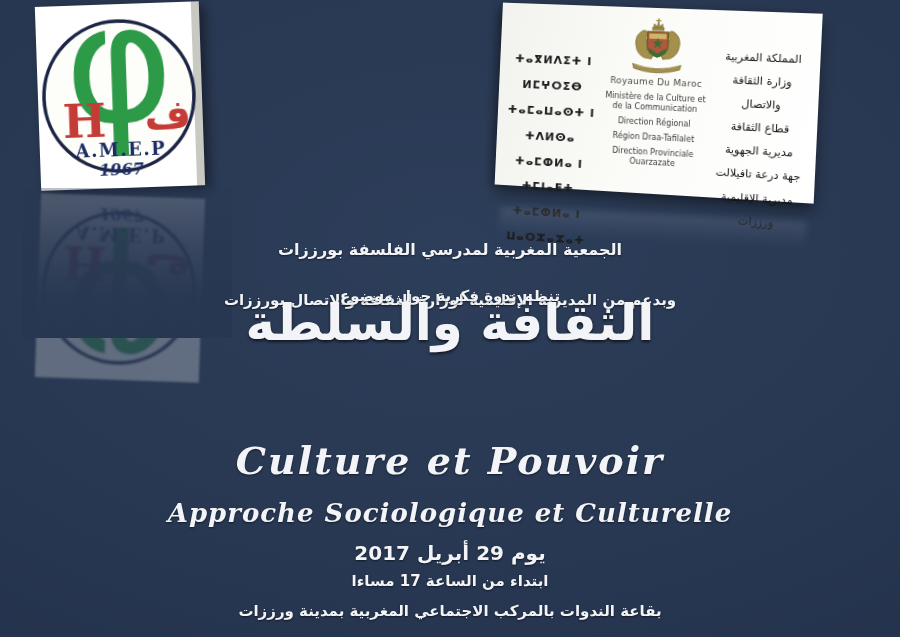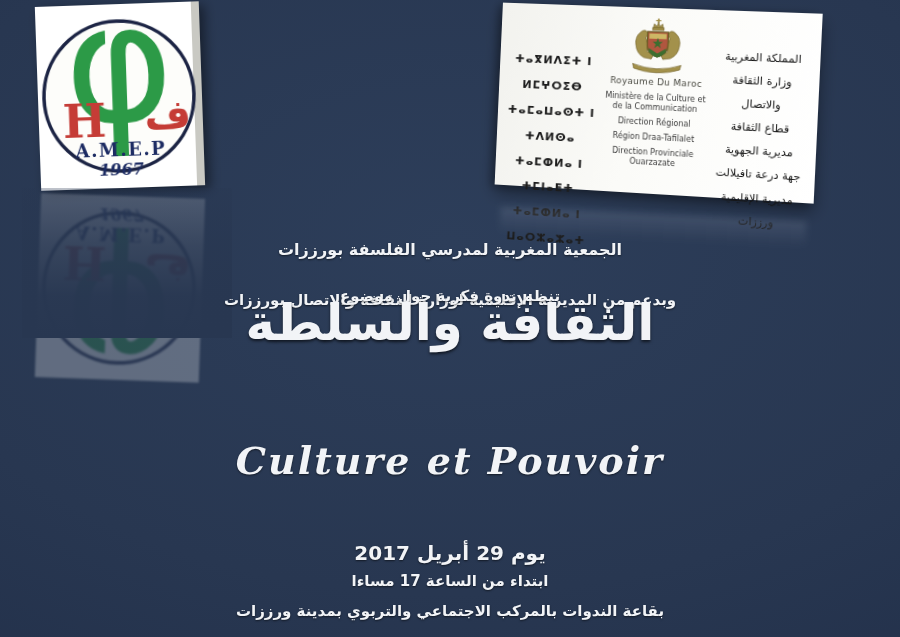--- a/index.html
+++ b/index.html
@@ -124,17 +124,18 @@
       <div>مديرية الإقليمية ورززات</div>
     </div>
   </div>
   <div class="lh-reflection"></div>
 
   <div class="line ar t-org">الجمعية المغربية لمدرسي الفلسفة بورززات</div>
   <div class="line ar t-support">وبدعم من المديرية الإقليمية لوزارة الثقافة والاتصال بورززات</div>
   <div class="line ar t-intro">تنظم ندوة فكرية حول موضوع</div>
   <div class="line ar t-title">الثقافة والسلطة</div>
   <div class="line t-fr-title">Culture et Pouvoir</div>
+  <div class="line t-fr-sub">Approche Sociologique et Culturelle</div>
   <div class="line ar t-date">يوم 29 أبريل 2017</div>
   <div class="line ar t-time">ابتداء من الساعة 17 مساءا</div>
-  <div class="line ar t-venue">بقاعة الندوات بالمركب الاجتماعي والتربوي بمدينة ورززات</div>
+  <div class="line ar t-venue">بقاعة الندوات بالمركب الاجتماعي المغربية بمدينة ورززات</div>
 
 </div>
 
 </body></html>

